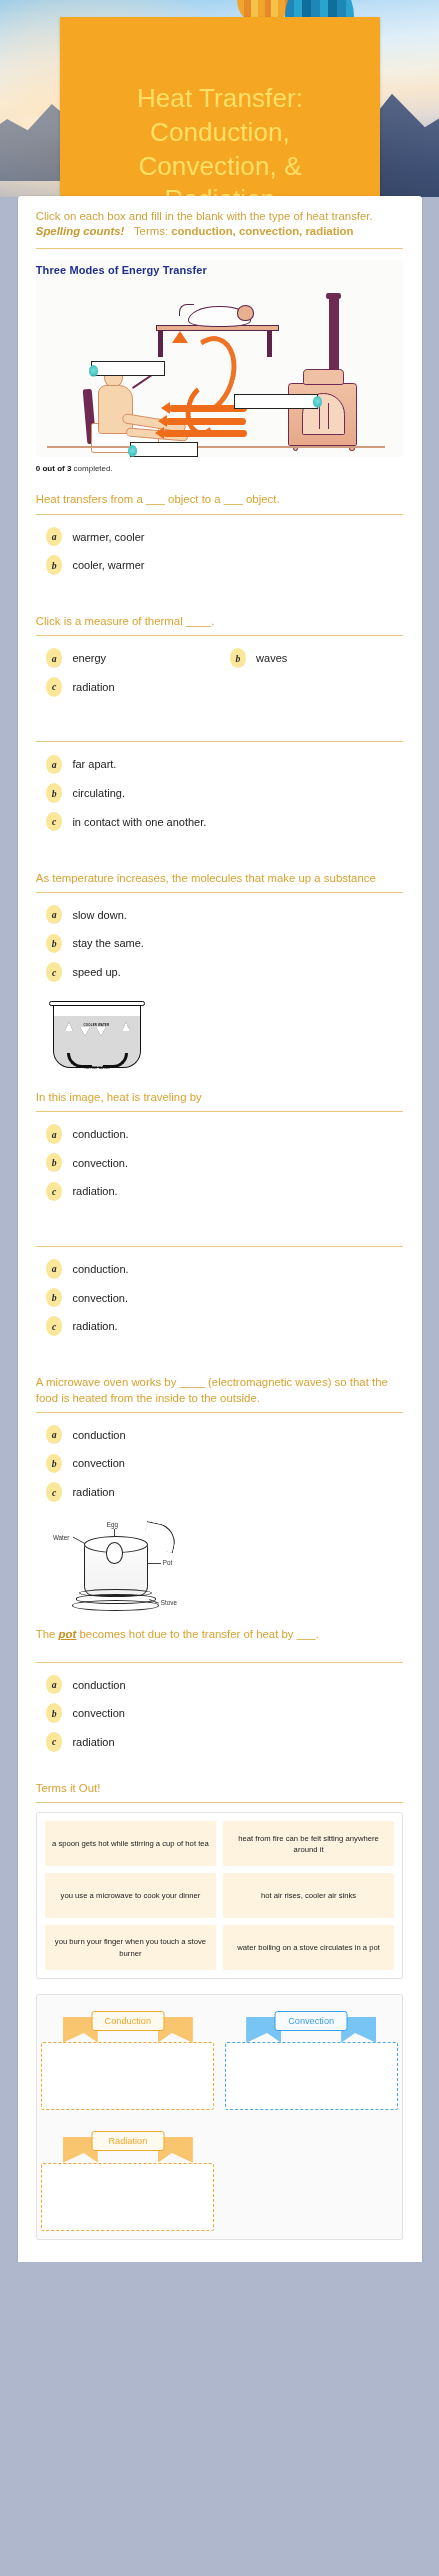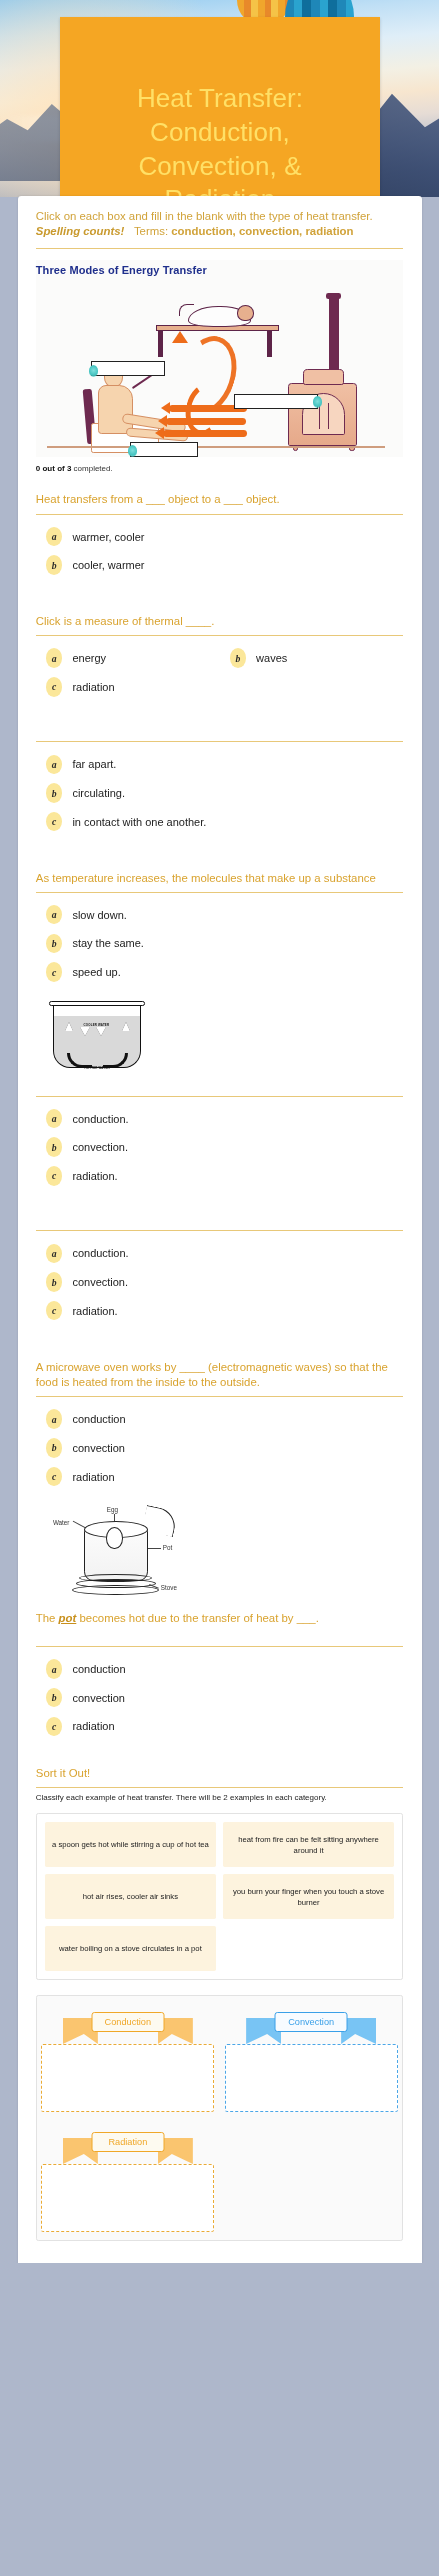--- a/index.html
+++ b/index.html
@@ -534,20 +534,21 @@
         <div class="pot-ar down2"></div>
         <div class="pot-upL"></div>
         <div class="pot-upR"></div>
         <div class="pot-curveL"></div>
         <div class="pot-curveR"></div>
       </div>
     </div>
   </div>
 
   <div class="qblock">
+    <div class="qtext">In this image, heat is traveling by</div>
     <div class="qrule"></div>
     <div class="options single">
       <div class="opt">
         <div class="badge">a</div>
         <div class="opt-label">conduction.</div>
       </div>
       <div class="opt">
         <div class="badge">b</div>
         <div class="opt-label">convection.</div>
       </div>
@@ -632,28 +633,28 @@
         <div class="opt-label">convection</div>
       </div>
       <div class="opt">
         <div class="badge">c</div>
         <div class="opt-label">radiation</div>
       </div>
     </div>
   </div>
 
   <div class="qblock" style="padding-top:25px;">
-    <div class="qtext">Sort it Out!</div>
+    <div class="qtext">Terms it Out!</div>
     <div class="qrule"></div>
   </div>
-  <div class="sort-desc">Classify each example of heat transfer.  There will be 2 examples in each category.</div>
 
   <div class="chip-panel">
     <div class="chip">a spoon gets hot while stirring a cup of hot tea</div>
     <div class="chip">heat from fire can be felt sitting anywhere around it</div>
+    <div class="chip">you use a microwave to cook your dinner</div>
     <div class="chip">hot air rises, cooler air sinks</div>
     <div class="chip">you burn your finger when you touch a stove burner</div>
     <div class="chip">water boiling on a stove circulates in a pot</div>
   </div>
 
   <div class="drop-panel">
     <div class="dz">
       <div class="dz-inner">
         <div class="ribbon-tails">
           <div class="tail l"></div>

